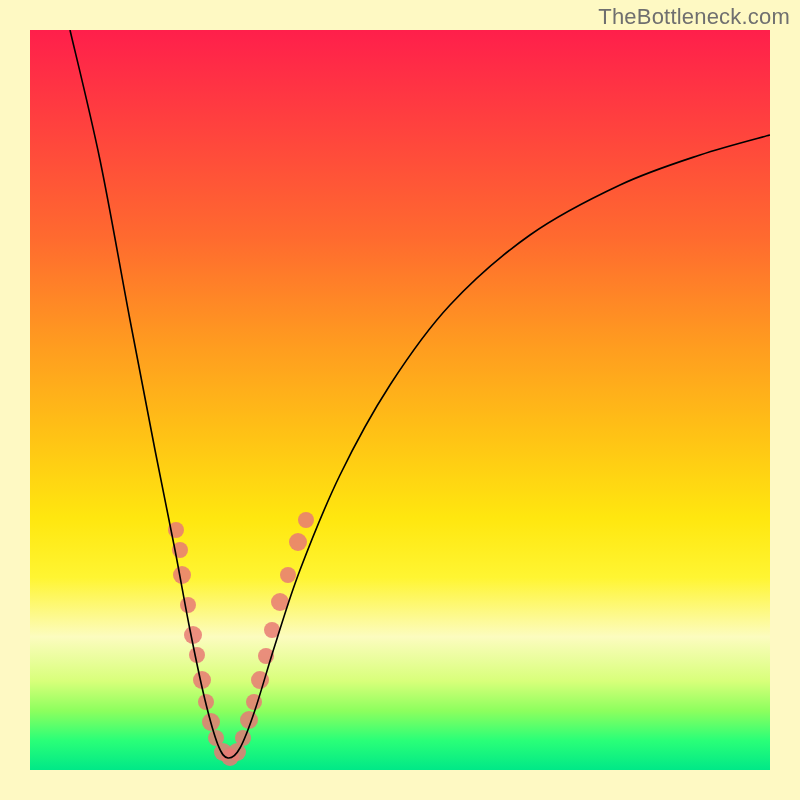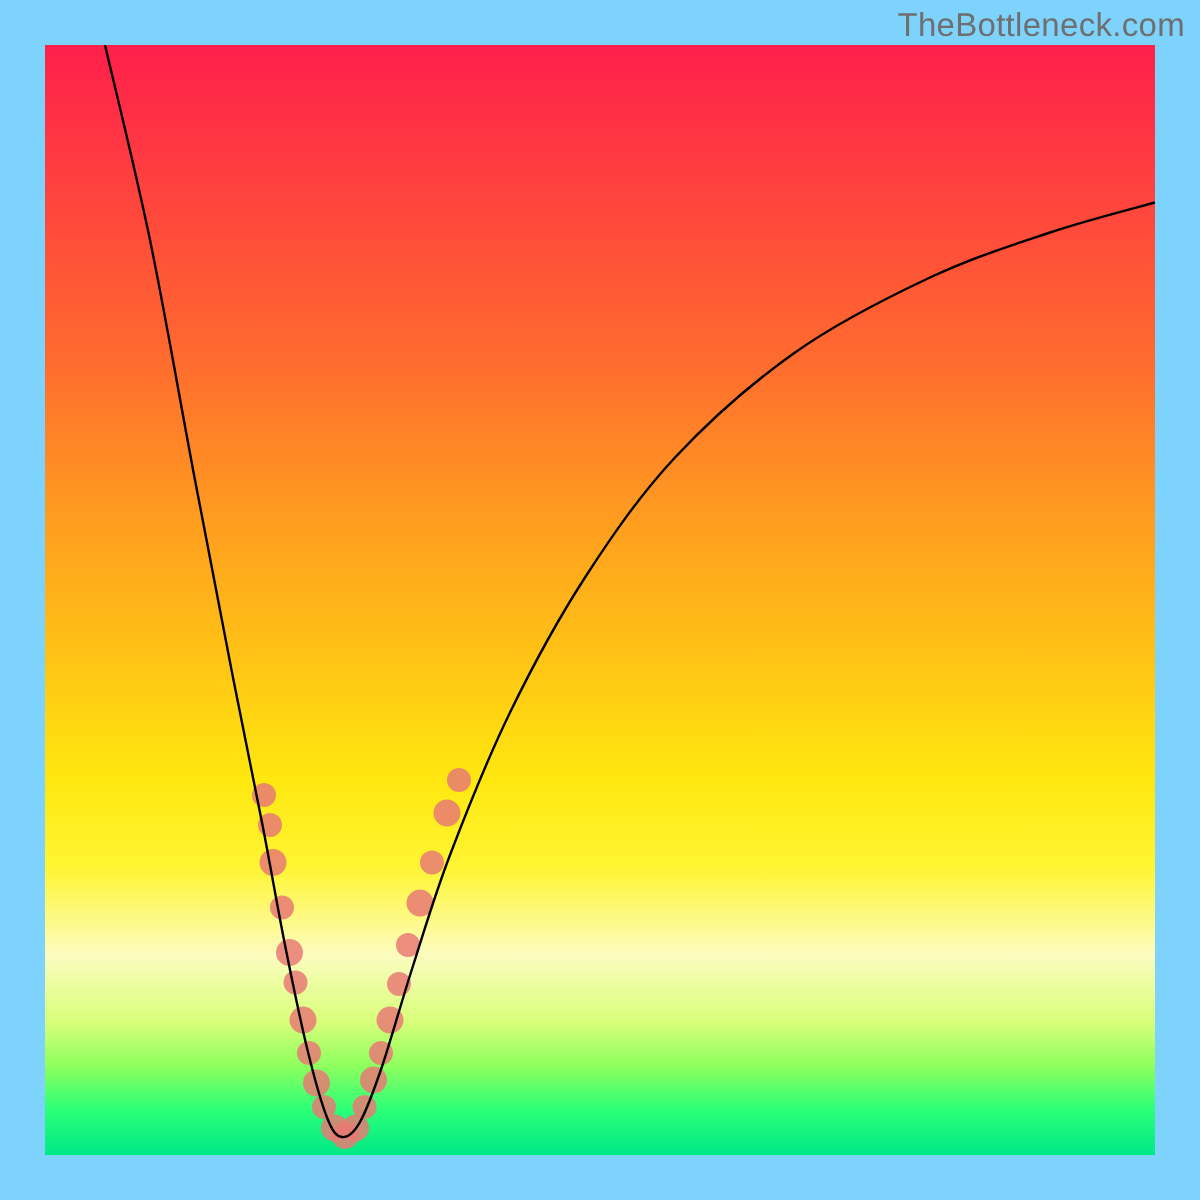--- a/index.html
+++ b/index.html
@@ -10,21 +10,21 @@
     overflow: hidden;
     background: #000;
     font-family: Arial, Helvetica, sans-serif;
   }
   .frame {
     position: absolute;
     left: 0;
     top: 0;
     width: 800px;
     height: 800px;
-    background: #7dd3fc;
+    background: #fef9c3;
   }
   .plot {
     position: absolute;
     left: 30px;
     top: 30px;
     width: 740px;
     height: 740px;
     background: linear-gradient(
       to bottom,
       #ff1f4b 0%,

